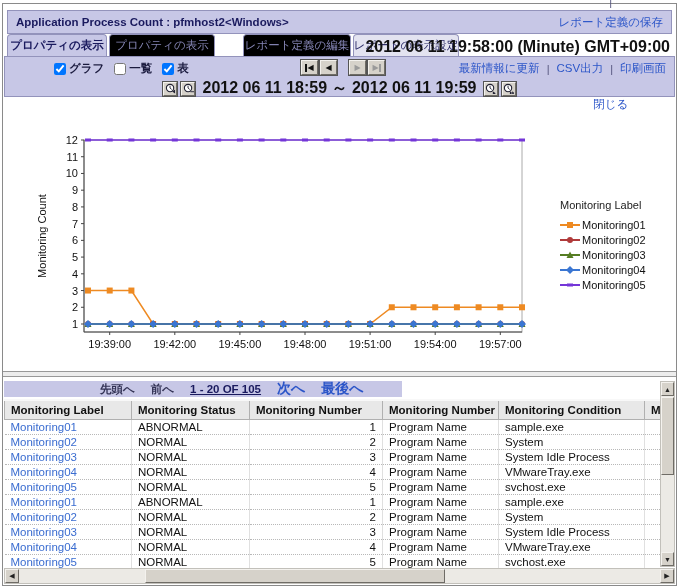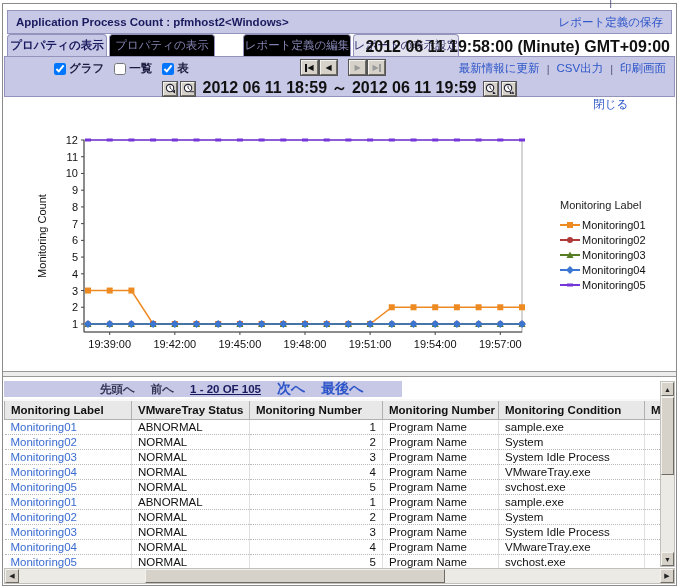--- a/index.html
+++ b/index.html
@@ -420,21 +420,21 @@
             <col style="width:127px">
               <col style="width:118px">
               <col style="width:133px">
             <col style="width:116px">
               <col style="width:146px">
               <col style="width:16px">
           </colgroup>
           <thead>
             <tr>
               <th>Monitoring Label</th>
-              <th>VMwareTray Status</th>
+              <th>Monitoring Status</th>
               <th>Monitoring Number</th>
               <th>Monitoring Number</th>
               <th>Monitoring Condition</th>
               <th>Mo</th>
             </tr>
           </thead>
           <tbody id="table-body">
               <tr>
                 <td><a href="#">Monitoring01</a></td>
                 <td>ABNORMAL</td>

